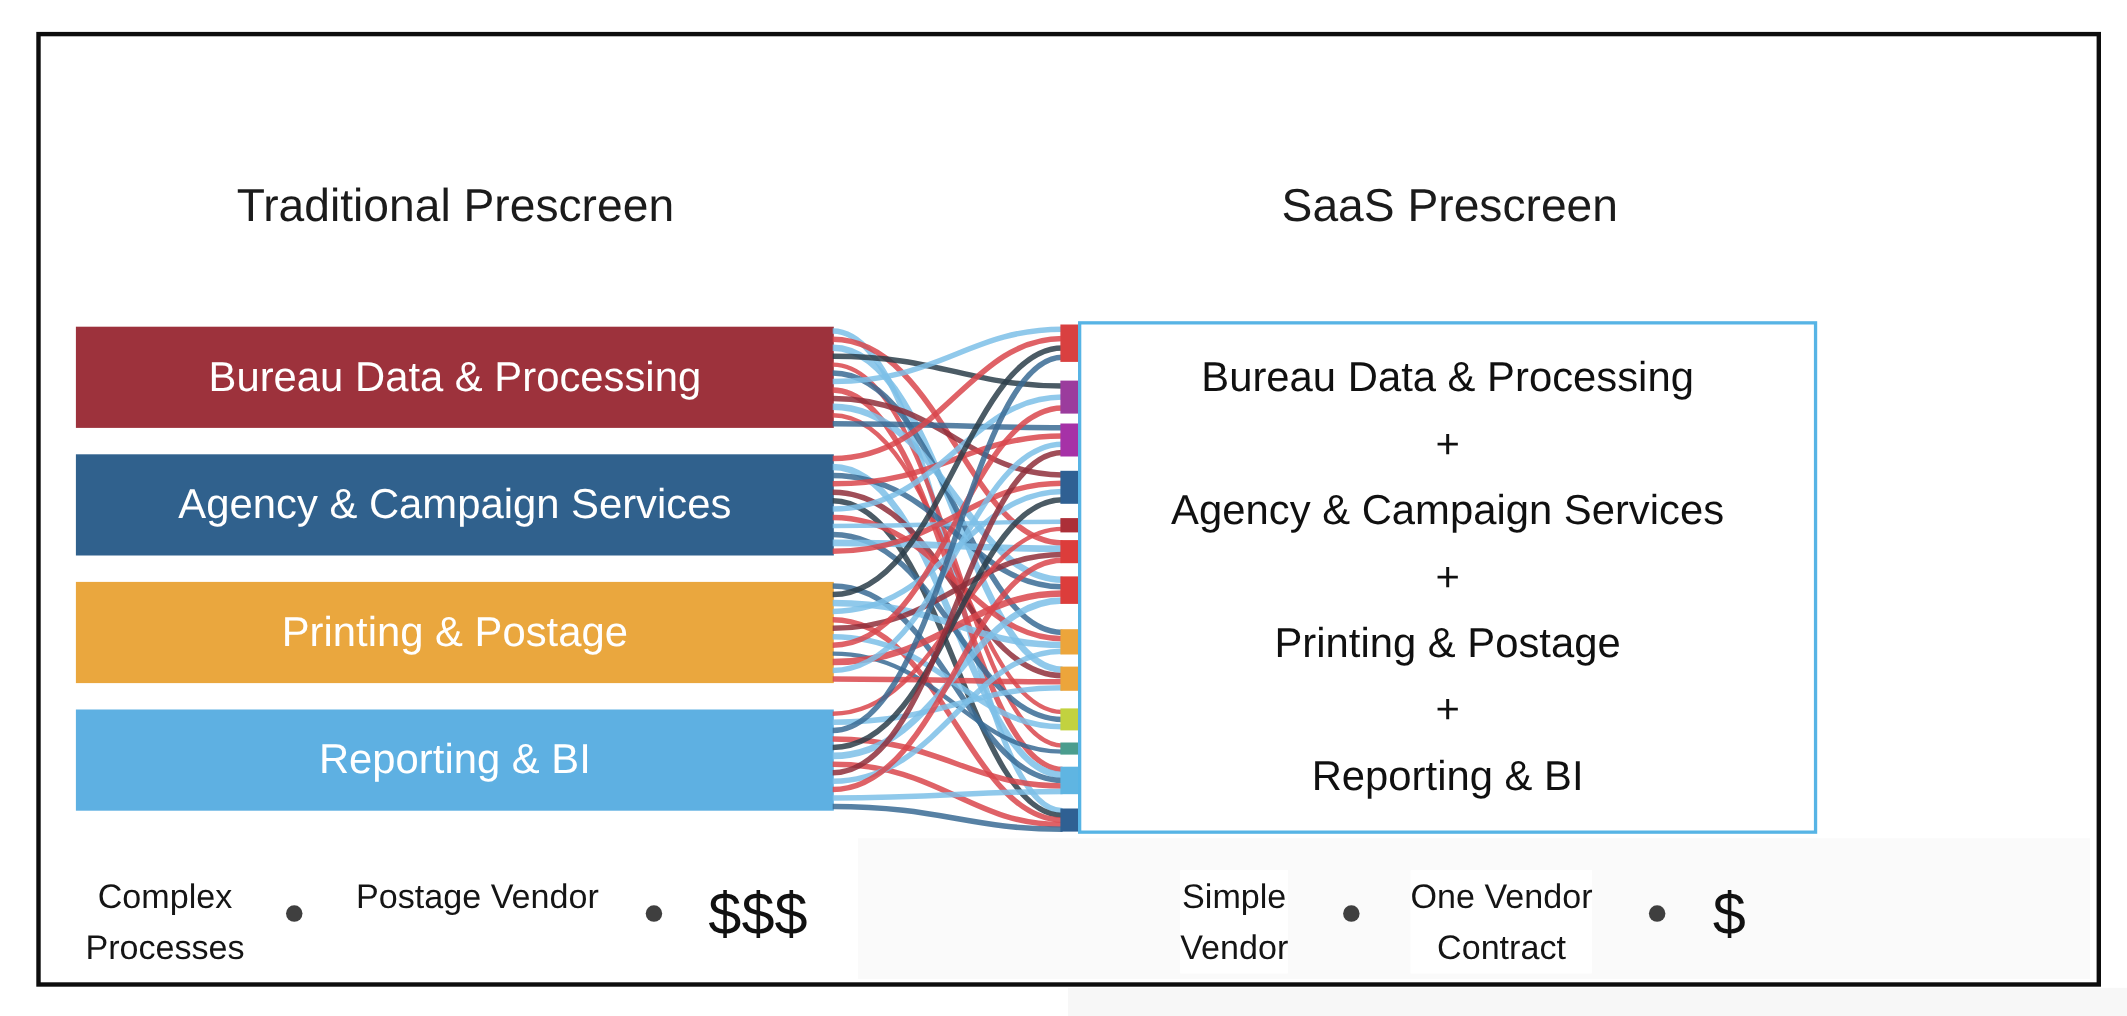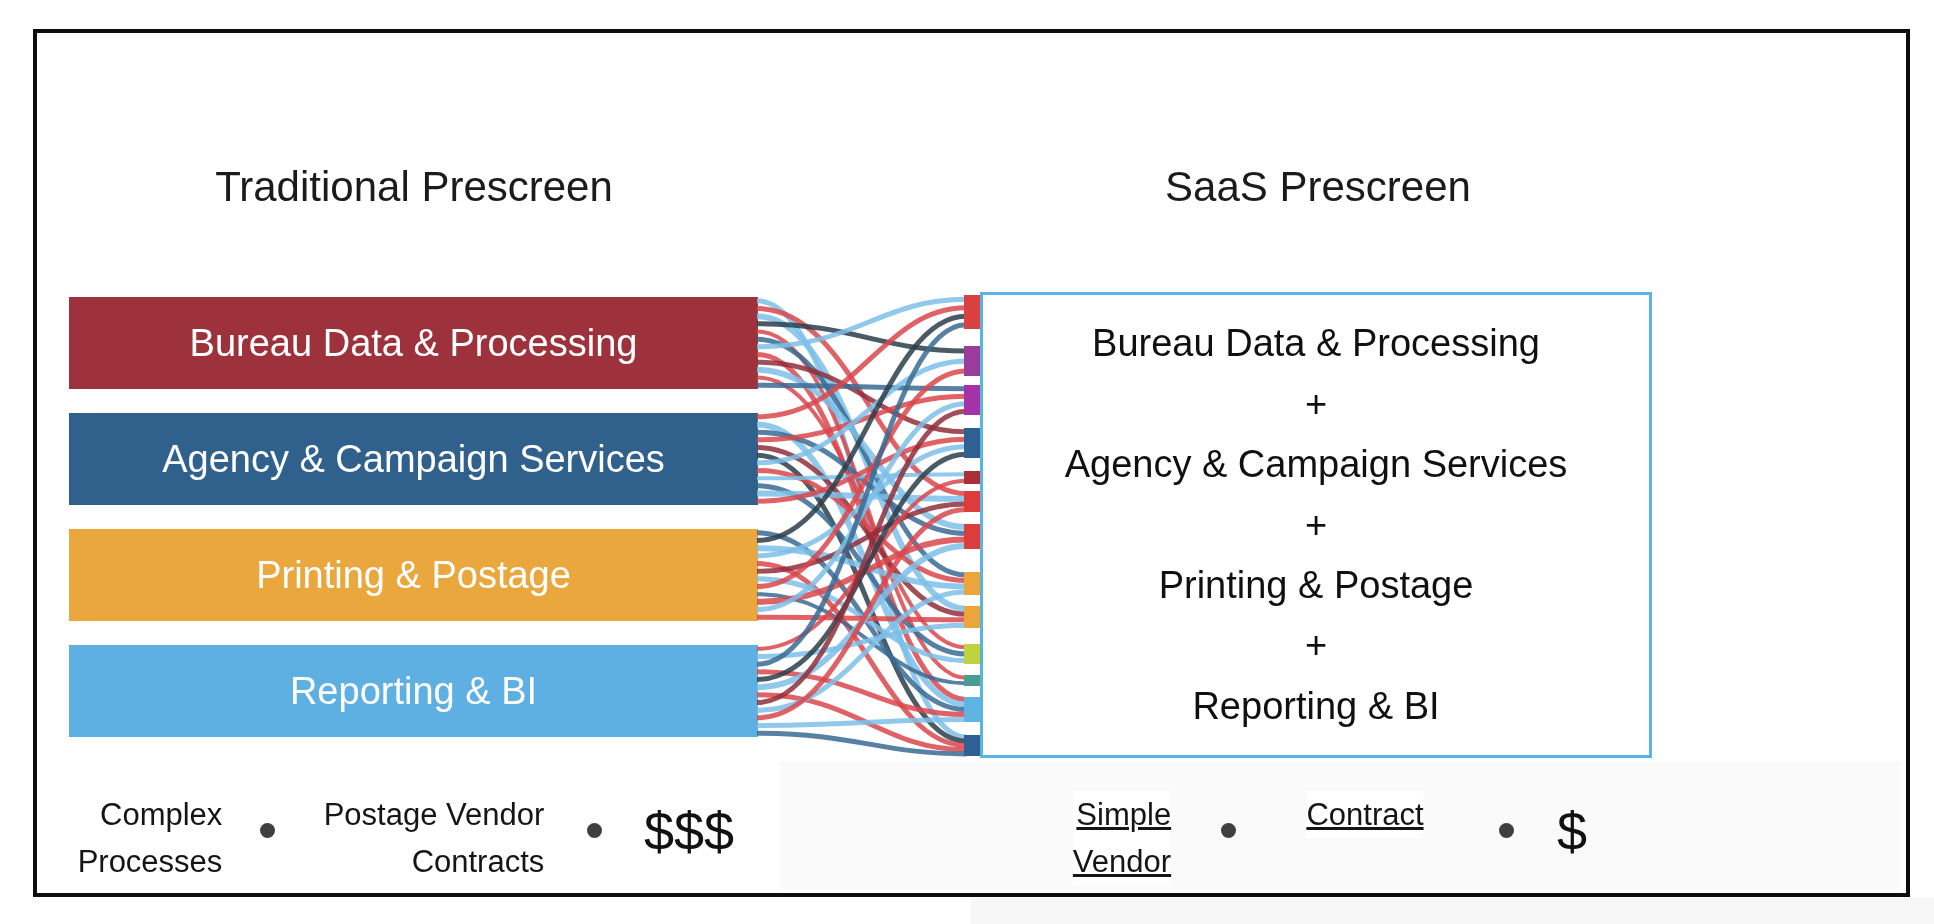--- a/index.html
+++ b/index.html
@@ -55,25 +55,25 @@
     background:#ffffff;
     display:flex;flex-direction:column;justify-content:space-evenly;
     padding:10px 0;
     text-align:center;
     font-size:38px;color:#101010;
   }
   .saas-line{white-space:nowrap;}
   .fn{
     position:absolute;top:791px;
     transform:translateX(-50%);
-    text-align:right;
+    text-align:center;
     font-size:31px;line-height:47px;
     color:#151515;white-space:nowrap;
   }
-  .fn-bg{background:#ffffff;text-decoration:underline;}
+  .fn-bg{background:#ffffff;}
   .bullet{
     position:absolute;top:823px;
     width:15px;height:15px;border-radius:50%;
     background:#3f3f3f;
   }
   .cost{
     position:absolute;top:801px;
     transform:translateX(-50%);
     font-size:54px;line-height:60px;
     color:#111111;white-space:nowrap;
@@ -176,27 +176,27 @@
   <div class="saas-line">Reporting &amp; BI</div>
 </div>
 
 <div class="fn" style="left:150px;">
   <div>Complex</div>
   <div>Processes</div>
 </div>
 <div class="bullet" style="left:260px;"></div>
 <div class="fn" style="left:434px;">
   <div>Postage Vendor</div>
-  <div>Contracts</div>
 </div>
 <div class="bullet" style="left:587px;"></div>
 <div class="cost" style="left:689px;">$$$</div>
 
 <div class="fn fn-bg" style="left:1122px;">
   <div>Simple</div>
   <div>Vendor</div>
 </div>
 <div class="bullet" style="left:1221px;"></div>
 <div class="fn fn-bg" style="left:1365px;">
+  <div>One Vendor</div>
   <div>Contract</div>
 </div>
 <div class="bullet" style="left:1499px;"></div>
 <div class="cost" style="left:1572px;">$</div>
 
 </body></html>

